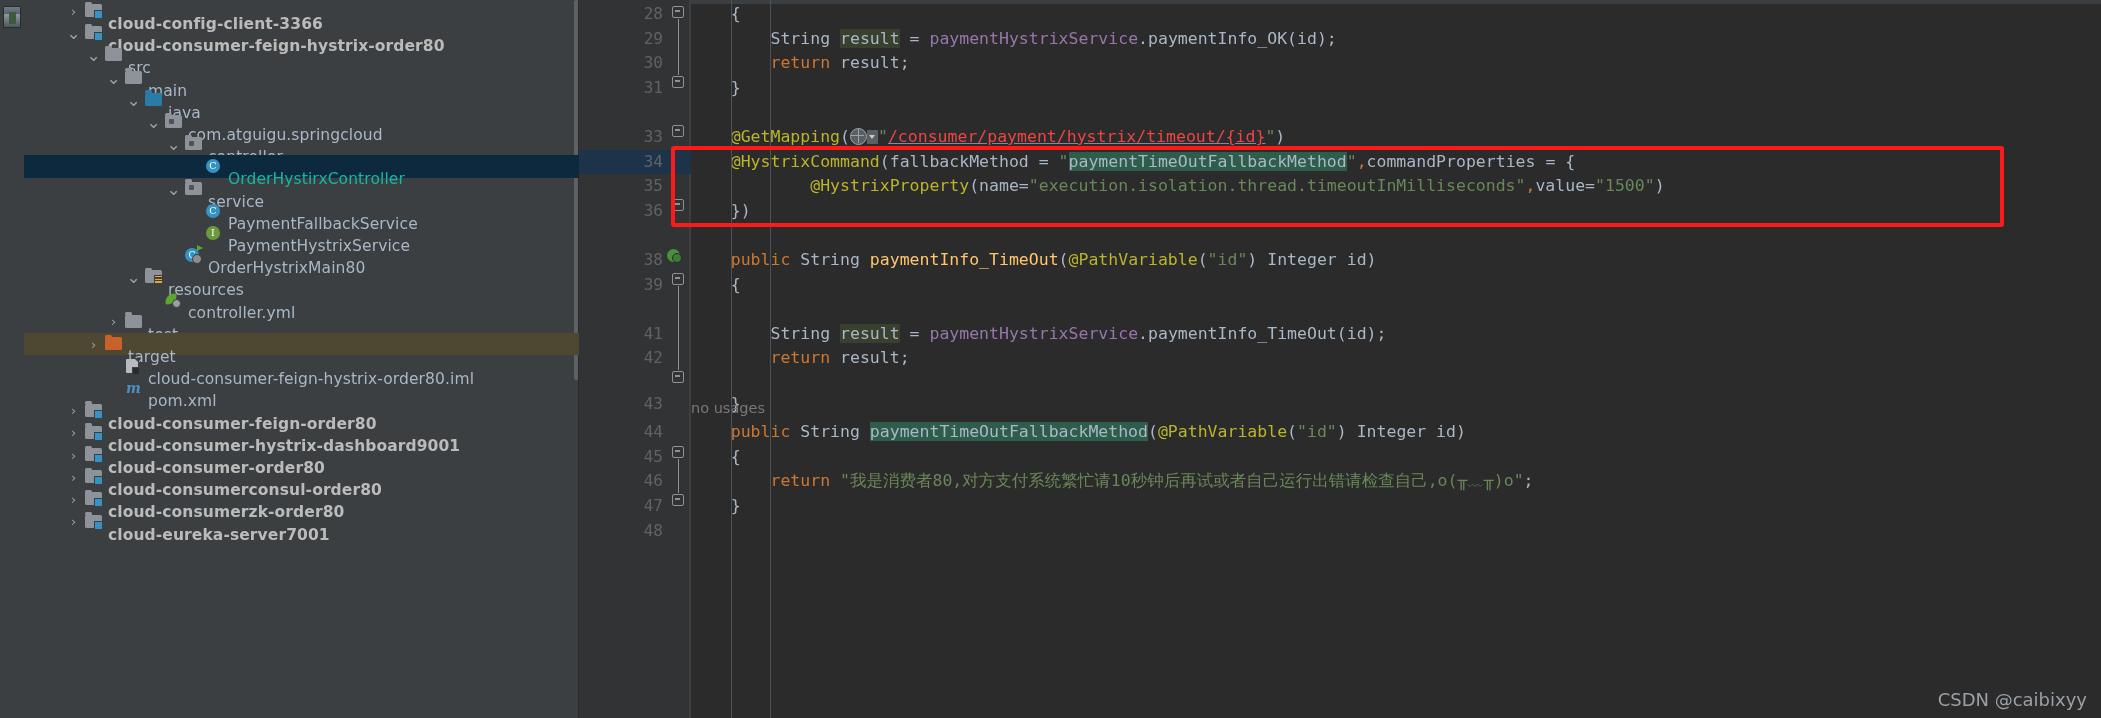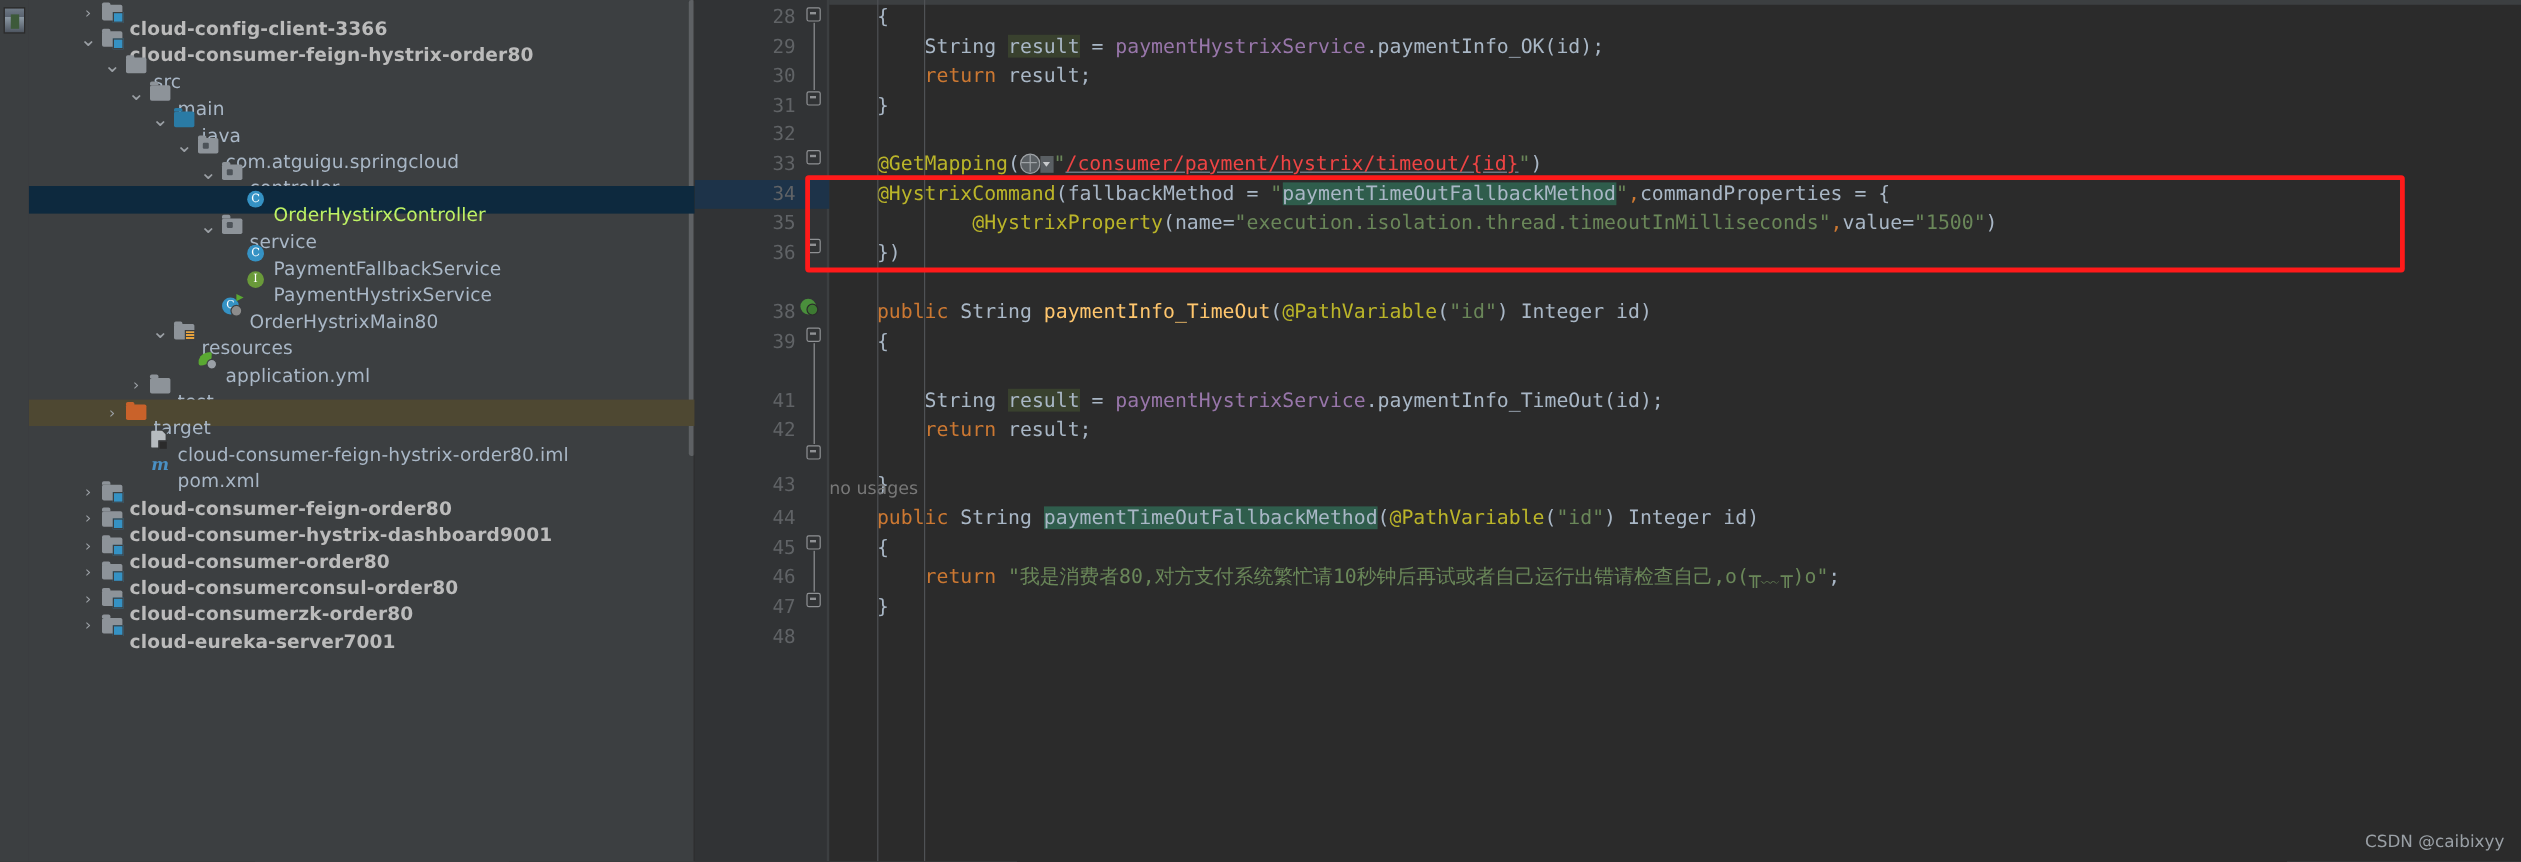--- a/index.html
+++ b/index.html
@@ -41,21 +41,21 @@
   .row.hov { background: #4e4832; }
   .row .ind { flex: 0 0 auto; }
   .arrow {
     flex: 0 0 19px; width: 19px; text-align: center; color: #9ba0a5;
     font-size: 13px; line-height: 1;
   }
   .arrow.none { color: transparent; }
   .ico { flex: 0 0 22px; width: 22px; height: 16px; position: relative; margin-right: 3px; }
   .lbl { font-size: 15.5px; letter-spacing: .1px; margin-top: 26px; }
   .lbl.bold { font-weight: bold; color: #bbbbbb; }
-  .row.sel .lbl { color: #bef264; }
+  .row.sel .lbl { color: #14b8a6; }
 
   
   .f-mod, .f-plain, .f-src, .f-res, .f-pkg, .f-target {
     position: absolute; left: 2px; top: 1px; width: 17px; height: 13px; border-radius: 1.5px;
   }
   .f-plain { background: #8d9399; }
   .f-plain::before { content:""; position:absolute; left:0; top:-2.5px; width:7px; height:3px;
     background:#8d9399; border-radius:1.5px 1.5px 0 0; }
   .f-src { background: #2a7ba5; }
   .f-src::before { content:""; position:absolute; left:0; top:-2.5px; width:7px; height:3px;
@@ -230,21 +230,21 @@
     pointer-events: none;
   }
 
   
   .gutter-sel {
     position: absolute; left: 0; width: 112px; background: #1d3349;
   }
 
   .watermark {
     position: absolute; right: 14px; bottom: 8px;
-    color: #9aa0a6; font-size: 14px; font-family: "DejaVu Sans", sans-serif;
+    color: #9aa0a6; font-size: 18px; font-family: "DejaVu Sans", sans-serif;
   }
   .editor-top-strip {
     position:absolute; left:0; top:0; right:0; height:4px; background:#3c3f41;
   }
 </style>
 </head>
 <body>
 
 <div id="root">
 
@@ -361,21 +361,21 @@
       </div>
       <div class="row" style="top: 288.6px; position: absolute; left: 0px; right: 0px;">
         <span class="ind" style="flex: 0 0 120px;"></span>
         <span class="arrow none"></span>
         <span class="ico">
           <span class="c-yml">
             <span class="leaf"></span>
             <span class="gear"></span>
           </span>
         </span>
-        <span class="lbl">application.yml</span>
+        <span class="lbl">controller.yml</span>
       </div>
       <div class="row" style="top: 310.8px; position: absolute; left: 0px; right: 0px;">
         <span class="ind" style="flex: 0 0 80px;"></span>
         <span class="arrow">›</span>
         <span class="ico">
           <span class="f-plain"></span>
         </span>
         <span class="lbl">test</span>
       </div>
       <div class="row hov" style="top: 333px; position: absolute; left: 0px; right: 0px;">
@@ -457,21 +457,20 @@
     <div class="gutter"></div>
     <div class="gutter-edge"></div>
 
     <div class="gutter-sel" id="gsel" style="top: 149.6px; height: 24.6px;"></div>
 
     <div class="code-area" id="codeArea">
         <div class="cline" style="top: 2px;"><span class="lnum">28</span><span class="ctext"><span>    </span><span class="punct">{</span></span></div>
         <div class="cline" style="top: 26.6px;"><span class="lnum">29</span><span class="ctext"><span>        </span><span class="typ">String</span><span> </span><span class="ident-hl">result</span><span> = </span><span class="fld">paymentHystrixService</span><span>.</span><span class="mth">paymentInfo_OK</span><span class="punct">(</span><span>id</span><span class="punct">);</span></span></div>
         <div class="cline" style="top: 51.2px;"><span class="lnum">30</span><span class="ctext"><span>        </span><span class="kw">return</span><span> result;</span></span></div>
         <div class="cline" style="top: 75.8px;"><span class="lnum">31</span><span class="ctext"><span>    </span><span class="punct">}</span></span></div>
-        <div class="cline" style="top: 100.4px;"><span class="lnum">32</span><span class="ctext"></span></div>
         <div class="cline" style="top: 125px;"><span class="lnum">33</span><span class="ctext"><span>    </span><span class="ann">@GetMapping</span><span class="punct">(</span><span class="globe"></span><span class="chev"></span><span class="str">"</span><span class="link">/consumer/payment/hystrix/timeout/{id}</span><span class="str">"</span><span class="punct">)</span></span></div>
         <div class="cline" style="top: 149.6px;"><span class="lnum">34</span><span class="ctext"><span>    </span><span class="ann">@HystrixCommand</span><span class="punct">(</span><span>fallbackMethod</span><span> = </span><span class="str">"</span><span class="sel-hl">paymentTimeOutFallbackMethod</span><span class="str">"</span><span class="kw">,</span><span>commandProperties</span><span> = {</span></span></div>
         <div class="cline" style="top: 174.2px;"><span class="lnum">35</span><span class="ctext"><span>            </span><span class="ann">@HystrixProperty</span><span class="punct">(</span><span>name</span><span>=</span><span class="str">"execution.isolation.thread.timeoutInMilliseconds"</span><span class="kw">,</span><span>value</span><span>=</span><span class="str">"1500"</span><span class="punct">)</span></span></div>
         <div class="cline" style="top: 198.8px;"><span class="lnum">36</span><span class="ctext"><span>    </span><span class="punct">})</span></span></div>
         <div class="cline" style="top: 248px;"><span class="lnum">38</span><span class="ctext"><span>    </span><span class="kw">public</span><span> </span><span class="typ">String</span><span> </span><span class="fn">paymentInfo_TimeOut</span><span class="punct">(</span><span class="ann">@PathVariable</span><span class="punct">(</span><span class="str">"id"</span><span class="punct">) </span><span class="typ">Integer</span><span> id)</span></span></div>
         <div class="cline" style="top: 272.6px;"><span class="lnum">39</span><span class="ctext"><span>    </span><span class="punct">{</span></span></div>
         <div class="cline" style="top: 321.8px;"><span class="lnum">41</span><span class="ctext"><span>        </span><span class="typ">String</span><span> </span><span class="ident-hl">result</span><span> = </span><span class="fld">paymentHystrixService</span><span>.</span><span class="mth">paymentInfo_TimeOut</span><span class="punct">(</span><span>id</span><span class="punct">);</span></span></div>
         <div class="cline" style="top: 346.4px;"><span class="lnum">42</span><span class="ctext"><span>        </span><span class="kw">return</span><span> result;</span></span></div>
         <div class="cline" style="top: 392px;"><span class="lnum">43</span><span class="ctext"><span>    </span><span class="punct">}</span></span></div>
         <div class="cline" style="top: 395.6px;"><span class="usage-lbl">no usages</span></div>

